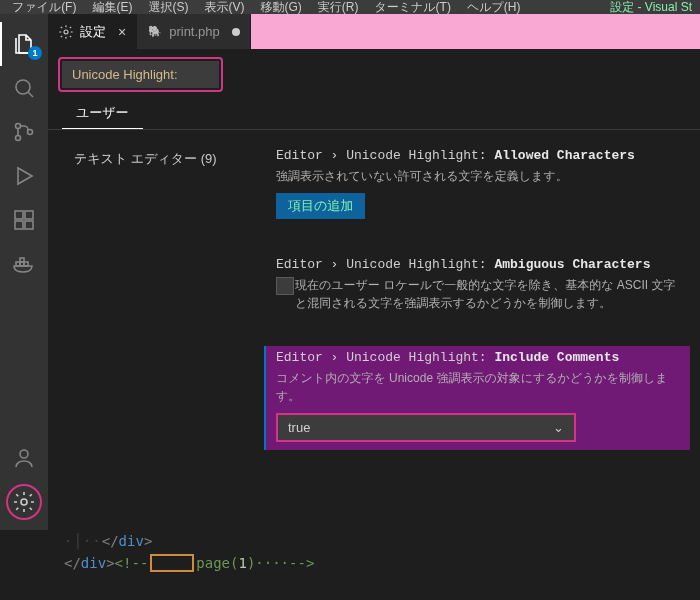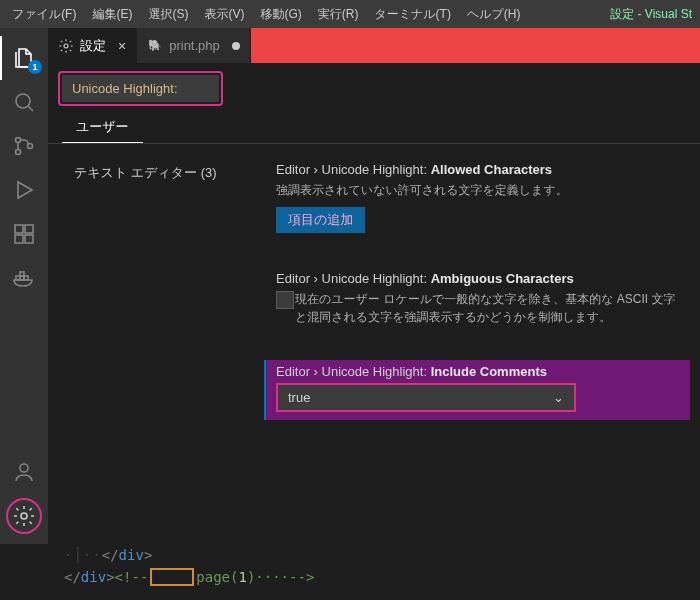--- a/index.html
+++ b/index.html
@@ -8,21 +8,21 @@
     font-size: 13px;
     background: #1e1e1e;
     color: #cccccc;
     width: 700px;
     height: 600px;
     overflow: hidden;
     position: relative;
   }
   .menubar {
     background: #3c3c3c;
-    height: 28px;
+    height: 14px;
     display: flex;
     align-items: center;
     padding: 0 4px;
     color: #cccccc;
     font-size: 12px;
   }
   .menubar-item { padding: 4px 8px; cursor: pointer; }
   .menubar-spacer { flex: 1; }
   .menubar-title { padding-right: 4px; color: #86efac; font-size: 12px; }
   .main-area {
@@ -87,21 +87,21 @@
   }
   .editor-area {
     flex: 1;
     background: #1e1e1e;
     display: flex;
     flex-direction: column;
     overflow: hidden;
   }
   .tabbar {
     height: 35px;
-    background: #ef4444;
+    background: #f9a8d4;
     display: flex;
     align-items: stretch;
   }
   .tab {
     display: flex;
     align-items: center;
     padding: 0 10px;
     gap: 6px;
     font-size: 13px;
     color: #969696;
@@ -180,29 +180,29 @@
   .setting {
     margin-bottom: 26px;
     padding: 4px 6px 8px 10px;
     border-left: 2px solid transparent;
     position: relative;
   }
   .setting.focused {
     background: #701a75;
     border-left: 2px solid #0077c6;
   }
-  .setting-title { color: #cccccc; margin-bottom: 4px; font-size: 13px; }
+  .setting-title { color: #cccccc; margin-bottom: 4px; font-size: 13px; font-family: Liberation Mono, monospace; }
   .setting-title .path { color: #cfcfcf; }
   .setting-title .name { color: #e7e7e7; font-weight: 600; }
   .setting-desc { color: #b0b0b0; font-size: 12px; margin-bottom: 8px; line-height: 1.5;}
   .kv-header { display: flex; color: #cccccc; font-size: 12px; margin-bottom: 8px; }
   .kv-header div:first-child { width: 200px; }
   .add-btn {
     background: #0e639c;
-    color: #f9a8d4;
+    color: #86efac;
     border: none;
     padding: 4px 12px;
     font-size: 13px;
     cursor: pointer;
   }
   .checkbox-row { display: flex; align-items: flex-start; gap: 1px; }
   .checkbox {
     width: 18px; height: 18px;
     border: 1px solid #5a5a5a;
     background: #3c3c3c;
@@ -355,21 +355,21 @@
           <input class="search-input" style="width: 100%; background: rgb(60, 60, 60); border: none;" value="Unicode Highlight:">
         </div>
       </div>
 
       <div class="tabsrow">
         <div class="tabsrow-item active">ユーザー</div>
       </div>
 
       <div class="content-row">
         <div class="toc">
-          <div class="toc-item">テキスト エディター (3)</div>
+          <div class="toc-item">テキスト エディター (9)</div>
         </div>
 
         <div class="settings-list">
 
           <div class="setting">
             <div class="setting-title">
               <span class="path">Editor › Unicode Highlight: </span><span class="name">Allowed Characters</span>
             </div>
             <div class="setting-desc">強調表示されていない許可される文字を定義します。</div>
             <button class="add-btn">項目の追加</button>
@@ -383,20 +383,21 @@
               <div class="checkbox"></div>
               <div class="setting-desc" style="margin-bottom:0">現在のユーザー ロケールで一般的な文字を除き、基本的な ASCII 文字と混同される文字を強調表示するかどうかを制御します。</div>
             </div>
           </div>
 
           <div class="setting focused">
 
             <div class="setting-title">
               <span class="path">Editor › Unicode Highlight: </span><span class="name">Include Comments</span>
             </div>
+            <div class="setting-desc">コメント内の文字を Unicode 強調表示の対象にするかどうかを制御します。</div>
             <div class="select">
               <span>true</span>
               <span class="chev">⌄</span>
             </div>
           </div>
 
 
         </div>
       </div>
     </div>

